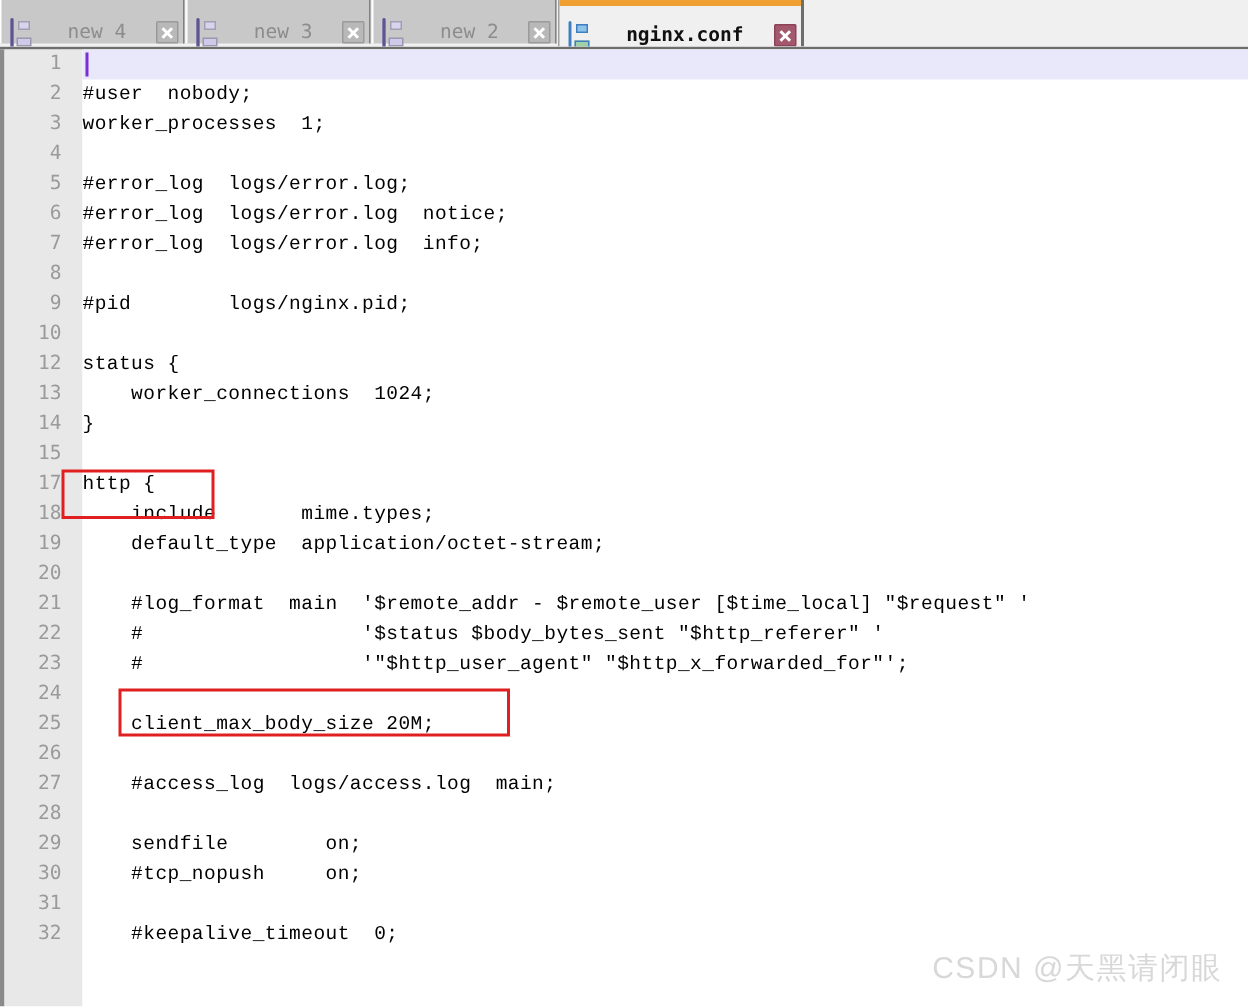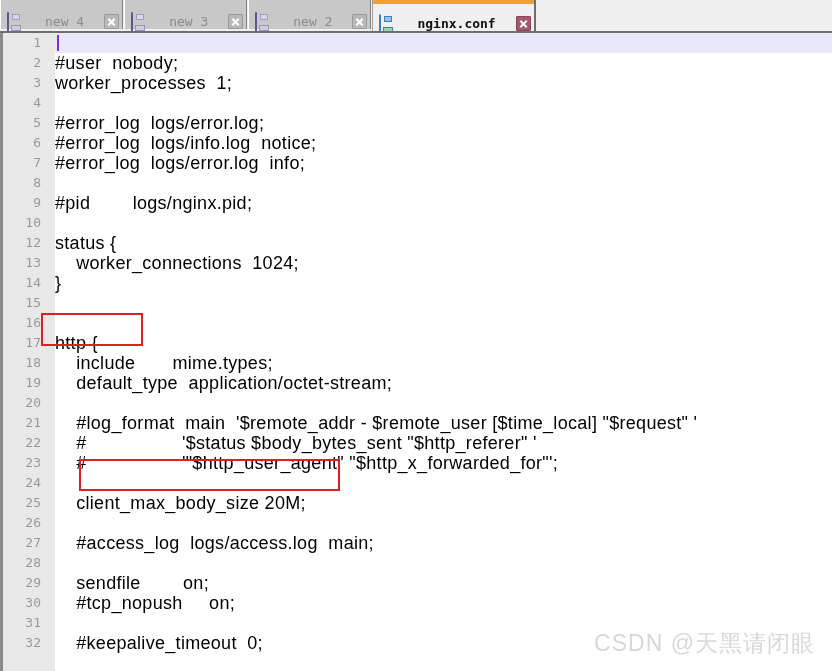--- a/index.html
+++ b/index.html
@@ -214,22 +214,22 @@
     text-align: right;
     padding-right: 7px;
     box-sizing: border-box;
     font-family: "DejaVu Sans Mono", monospace;
     font-size: 13px;
     color: #9a9a9a;
   }
   .code {
     flex: 1 1 auto;
     padding-left: 7px;
-    font-family: Liberation Sans, sans-serif;
-    font-size: 18px;
+    font-family: Liberation Mono, monospace;
+    font-size: 13px;
     color: #000000;
     white-space: pre;
     letter-spacing: 0.3px;
   }
 
   
   .redbox {
     position: absolute;
     border: 2px solid #e02020;
     box-sizing: border-box;
@@ -248,21 +248,21 @@
     width: 261px;
     height: 32px;
   }
 
   
   .watermark {
     position: absolute;
     right: 17px;
     bottom: 12px;
     font-family: "Liberation Sans", sans-serif;
-    font-size: 23px;
+    font-size: 20px;
     color: #d8d8d8;
     letter-spacing: 1px;
     white-space: nowrap;
     user-select: none;
   }
 </style>
 </head>
 <body>
 
 <div id="app">
@@ -299,30 +299,29 @@
     <div class="gutter"></div>
     <div class="codearea"></div>
     <div class="line-hl"></div>
     <div class="caret"></div>
     <div class="rows" id="rows">
         <div class="row"><div class="lineno">1</div><div class="code"></div></div>
         <div class="row"><div class="lineno">2</div><div class="code">#user  nobody;</div></div>
         <div class="row"><div class="lineno">3</div><div class="code">worker_processes  1;</div></div>
         <div class="row"><div class="lineno">4</div><div class="code"></div></div>
         <div class="row"><div class="lineno">5</div><div class="code">#error_log  logs/error.log;</div></div>
-        <div class="row"><div class="lineno">6</div><div class="code">#error_log  logs/info.log  notice;</div></div>
+        <div class="row"><div class="lineno">6</div><div class="code">#error_log  logs/error.log  notice;</div></div>
         <div class="row"><div class="lineno">7</div><div class="code">#error_log  logs/error.log  info;</div></div>
         <div class="row"><div class="lineno">8</div><div class="code"></div></div>
         <div class="row"><div class="lineno">9</div><div class="code">#pid        logs/nginx.pid;</div></div>
         <div class="row"><div class="lineno">10</div><div class="code"></div></div>
         <div class="row"><div class="lineno">12</div><div class="code">status {</div></div>
         <div class="row"><div class="lineno">13</div><div class="code">    worker_connections  1024;</div></div>
         <div class="row"><div class="lineno">14</div><div class="code">}</div></div>
         <div class="row"><div class="lineno">15</div><div class="code"></div></div>
-        <div class="row"><div class="lineno">16</div><div class="code"></div></div>
         <div class="row"><div class="lineno">17</div><div class="code">http {</div></div>
         <div class="row"><div class="lineno">18</div><div class="code">    include       mime.types;</div></div>
         <div class="row"><div class="lineno">19</div><div class="code">    default_type  application/octet-stream;</div></div>
         <div class="row"><div class="lineno">20</div><div class="code"></div></div>
         <div class="row"><div class="lineno">21</div><div class="code">    #log_format  main  '$remote_addr - $remote_user [$time_local] "$request" '</div></div>
         <div class="row"><div class="lineno">22</div><div class="code">    #                  '$status $body_bytes_sent "$http_referer" '</div></div>
         <div class="row"><div class="lineno">23</div><div class="code">    #                  '"$http_user_agent" "$http_x_forwarded_for"';</div></div>
         <div class="row"><div class="lineno">24</div><div class="code"></div></div>
         <div class="row"><div class="lineno">25</div><div class="code">    client_max_body_size 20M;</div></div>
         <div class="row"><div class="lineno">26</div><div class="code"></div></div>

